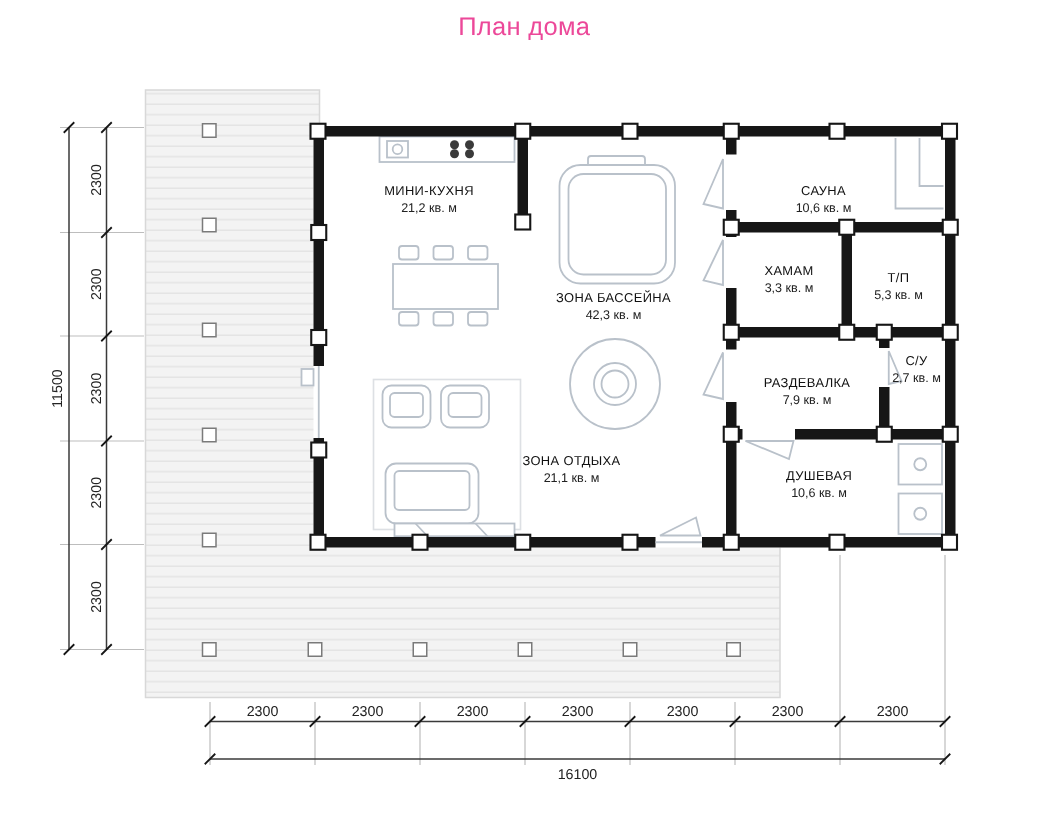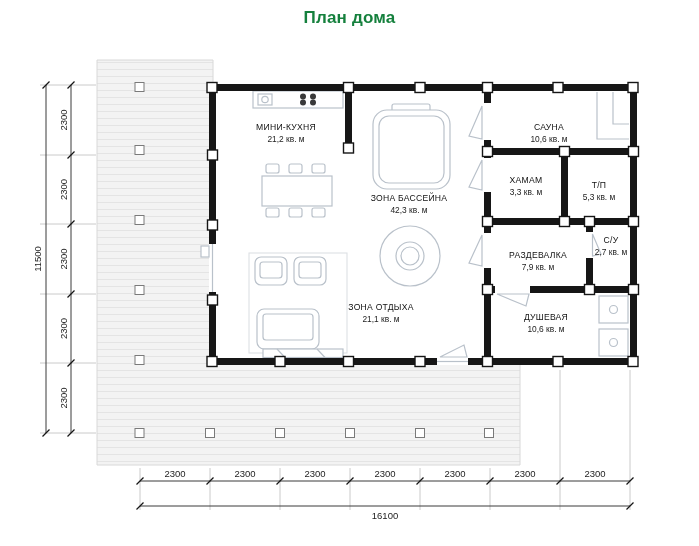--- a/index.html
+++ b/index.html
@@ -1,19 +1,19 @@
 <!DOCTYPE html>
 <html><head>
 <meta charset="utf-8">
 <style>
   html,body{margin:0;padding:0;background:#fff;}
   .page{position:relative;width:699px;height:546px;background:#fff;
         font-family:"Liberation Sans",sans-serif;overflow:hidden;}
   .title{position:absolute;top:8px;left:0;width:100%;text-align:center;
-         font-size:17px;font-weight:700;color:#15803d;letter-spacing:.2px;}
+         font-size:17px;font-weight:400;color:#ec4899;letter-spacing:.2px;}
   svg{position:absolute;top:0;left:0;display:block;}
   svg text{font-family:"Liberation Sans",sans-serif;text-anchor:middle;}
   .rn{font-size:8.6px;fill:#111;letter-spacing:.25px;font-weight:500;}
   .ra{font-size:8.4px;fill:#222;}
   .dim{font-size:9.5px;fill:#222;}
   .wall{fill:#161616;}
   .furn{fill:#fff;stroke:#b9c1ca;stroke-width:1.2;}
   .furnl{fill:none;stroke:#b9c1ca;stroke-width:1.2;}
   .rug{fill:none;stroke:#dde0e4;stroke-width:1.1;}
   .post{fill:#fff;stroke:#161616;stroke-width:1.4;}

